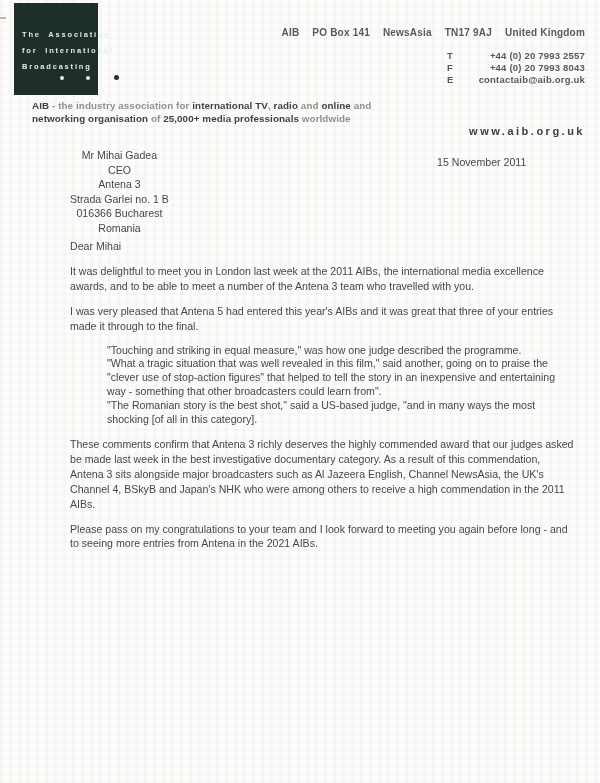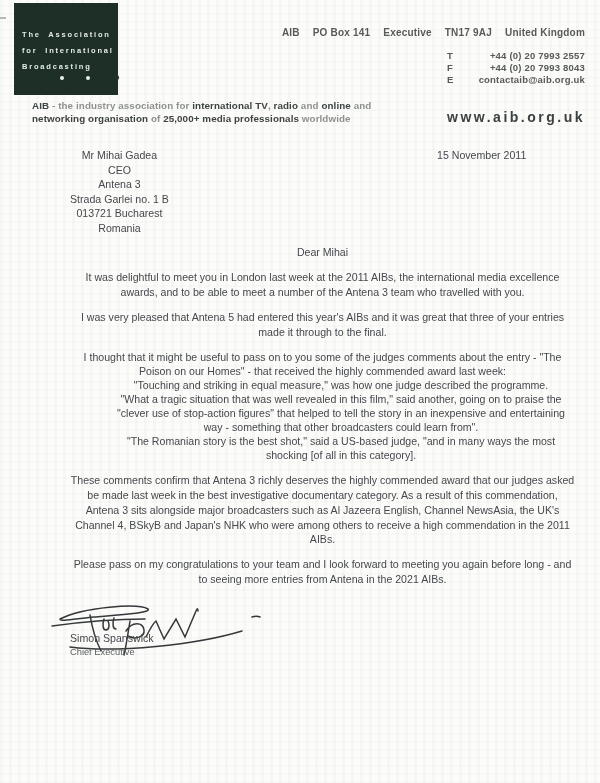--- a/index.html
+++ b/index.html
@@ -6,45 +6,45 @@
   body{
     width:600px;height:783px;position:relative;overflow:hidden;
     background-color:#fcfcfa;
     background-image:
       repeating-linear-gradient(90deg, rgba(176,176,170,0.07) 0 3px, rgba(255,255,255,0) 3px 9px),
       repeating-linear-gradient(0deg, rgba(176,176,170,0.05) 0 2px, rgba(255,255,255,0) 2px 8px);
     font-family:"Liberation Sans", sans-serif;
     color:#45484c;
   }
   
-  .logo-box{position:absolute;left:14px;top:3px;width:104px;height:92px;background:#1e2f27;}
+  .logo-box{position:absolute;left:14px;top:3px;width:84px;height:92px;background:#1e2f27;}
   .logo-text{position:absolute;left:8px;top:24px;font-size:7.5px;font-weight:bold;
     letter-spacing:1.8px;word-spacing:4px;line-height:16px;color:#e4ebe6;white-space:nowrap;}
   .logo-dot{position:absolute;width:4px;height:4px;border-radius:50%;background:#e9efe9;top:73px;}
   .logo-dot.d1{left:46px;} .logo-dot.d2{left:72px;}
   .outside-dot{position:absolute;left:114px;top:75px;width:5px;height:5px;border-radius:50%;background:#243029;}
   .scan-artifact{position:absolute;left:0;top:17px;width:6px;height:2px;background:#b9b9b4;}
 
   .po-line{position:absolute;top:27px;right:15px;display:flex;gap:13px;
     font-size:10px;font-weight:700;color:#565b59;letter-spacing:0.2px;white-space:nowrap;}
   .contacts{position:absolute;top:50px;right:15px;width:138px;}
   .contact-row{display:flex;justify-content:space-between;font-size:9.5px;line-height:12px;
     color:#565b59;font-weight:600;letter-spacing:0.2px;}
 
   .tagline{position:absolute;left:32px;top:100px;width:388px;font-size:9.8px;line-height:12.5px;
     color:#8d928e;font-weight:600;letter-spacing:0.1px;}
   .tagline b{color:#3e4443;}
-  .website{position:absolute;right:15px;top:109px;font-size:14px;font-weight:700;
+  .website{position:absolute;right:15px;top:125px;font-size:11px;font-weight:700;
     letter-spacing:2.5px;color:#3c4142;}
 
   
-  .date{position:absolute;left:437px;top:149px;font-size:10.6px;}
+  .date{position:absolute;left:437px;top:156px;font-size:10.6px;}
   .recipient{position:absolute;left:70px;top:148px;font-size:10.6px;line-height:14.6px;text-align:center;}
 
-  .body-flow{position:absolute;left:70px;top:245px;width:505px;font-size:10.6px;line-height:14.9px;text-align:center;}
+  .body-flow{position:absolute;left:70px;top:239px;width:505px;font-size:10.6px;line-height:14.9px;}
   .body-flow p{margin:0 0 10px 0;}
   .subject{font-weight:700;color:#2e3236;}
   p.no-gap{margin-bottom:0;}
   .quote-block{margin-left:37px;margin-bottom:10px;line-height:13.9px;}
   .quote-block p{margin:0;}
 
   .sig-block{position:relative;height:86px;margin-top:4px;}
   .sig-svg{position:absolute;left:-24px;top:0;}
   .sig-name{position:absolute;left:0;top:34px;font-size:10.6px;}
   .sig-title{position:absolute;left:0;top:48px;font-size:9.3px;color:#5a5e61;}
@@ -61,21 +61,21 @@
     <div>Broadcasting</div>
   </div>
   <div class="logo-dot d1"></div>
   <div class="logo-dot d2"></div>
 </div>
 <div class="outside-dot"></div>
 
 <div class="po-line">
   <span>AIB</span>
   <span>PO Box 141</span>
-  <span>Executive</span>
+  <span>NewsAsia</span>
   <span>TN17 9AJ</span>
   <span>United Kingdom</span>
 </div>
 
 <div class="contacts">
   <div class="contact-row">
     <span>T</span>
     <span>+44 (0) 20 7993 2557</span>
   </div>
   <div class="contact-row">
@@ -91,46 +91,29 @@
 <div class="tagline"><b>AIB</b><span> - the industry association for </span><b>international TV</b><span>, </span><b>radio</b><span> and </span><b>online</b><span> and </span><b>networking organisation</b><span> of </span><b>25,000+ media professionals</b><span> worldwide</span></div>
 <div class="website">www.aib.org.uk</div>
 
 <div class="date">15 November 2011</div>
 
 <div class="recipient">
   <div>Mr Mihai Gadea</div>
   <div>CEO</div>
   <div>Antena 3</div>
   <div>Strada Garlei no. 1 B</div>
-  <div>013721 Bucharest</div>
+  <div>016366 Bucharest</div>
   <div>Romania</div>
 </div>
 
 <div class="body-flow">
   <p>Dear Mihai</p>
   <p>It was delightful to meet you in London last week at the 2011 AIBs, the international media excellence awards, and to be able to meet a number of the Antena 3 team who travelled with you.</p>
   <p>I was very pleased that Antena 5 had entered this year's AIBs and it was great that three of your entries made it through to the final.</p>
-  <p class="no-gap">I thought that it might be useful to pass on to you some of the judges comments about the entry - "The Poison on our Homes" - that received the highly commended award last week:</p>
   <div class="quote-block">
     <p>"Touching and striking in equal measure," was how one judge described the programme.</p>
     <p>"What a tragic situation that was well revealed in this film," said another, going on to praise the "clever use of stop-action figures" that helped to tell the story in an inexpensive and entertaining way - something that other broadcasters could learn from".</p>
     <p>"The Romanian story is the best shot," said a US-based judge, "and in many ways the most shocking [of all in this category].</p>
   </div>
   <p>These comments confirm that Antena 3 richly deserves the highly commended award that our judges asked be made last week in the best investigative documentary category. As a result of this commendation, Antena 3 sits alongside major broadcasters such as Al Jazeera English, Channel NewsAsia, the UK's Channel 4, BSkyB and Japan's NHK who were among others to receive a high commendation in the 2011 AIBs.</p>
   <p>Please pass on my congratulations to your team and I look forward to meeting you again before long - and to seeing more entries from Antena in the 2021 AIBs.</p>
 
-  <div class="sig-block">
-    <svg class="sig-svg" width="235" height="62" viewBox="0 0 235 62">
-      <g fill="none" stroke="#35383a" stroke-width="1.5" stroke-linecap="round">
-        <path d="M14 22 C 38 10, 92 6, 102 12 C 106 16, 72 18, 48 20 C 28 22, 14 25, 14 22"></path>
-        <path d="M6 29 C 35 25, 75 22, 99 22"></path>
-        <path d="M44 18 C 46 30, 50 44, 55 54"></path>
-        <path d="M58 22 C 56 28, 57 33, 60 33 C 63 33, 64 28, 62 24 M68 21 C 66 27, 67 32, 70 32"></path>
-        <path d="M84 24 C 82 36, 80 50, 78 58 M80 34 C 86 24, 97 25, 98 33 C 99 40, 89 43, 82 39"></path>
-        <path d="M100 40 C 104 32, 107 26, 110 24 L 118 42 L 130 22 L 139 40 L 150 14 C 151 11, 152 11, 152 14"></path>
-        <path d="M24 50 C 70 56, 150 48, 196 34"></path>
-        <path d="M206 20 C 209 19, 212 19, 214 20"></path>
-      </g>
-    </svg>
-    <div class="sig-name">Simon Spanswick</div>
-    <div class="sig-title">Chief Executive</div>
-  </div>
 </div>
 
 </body></html>

